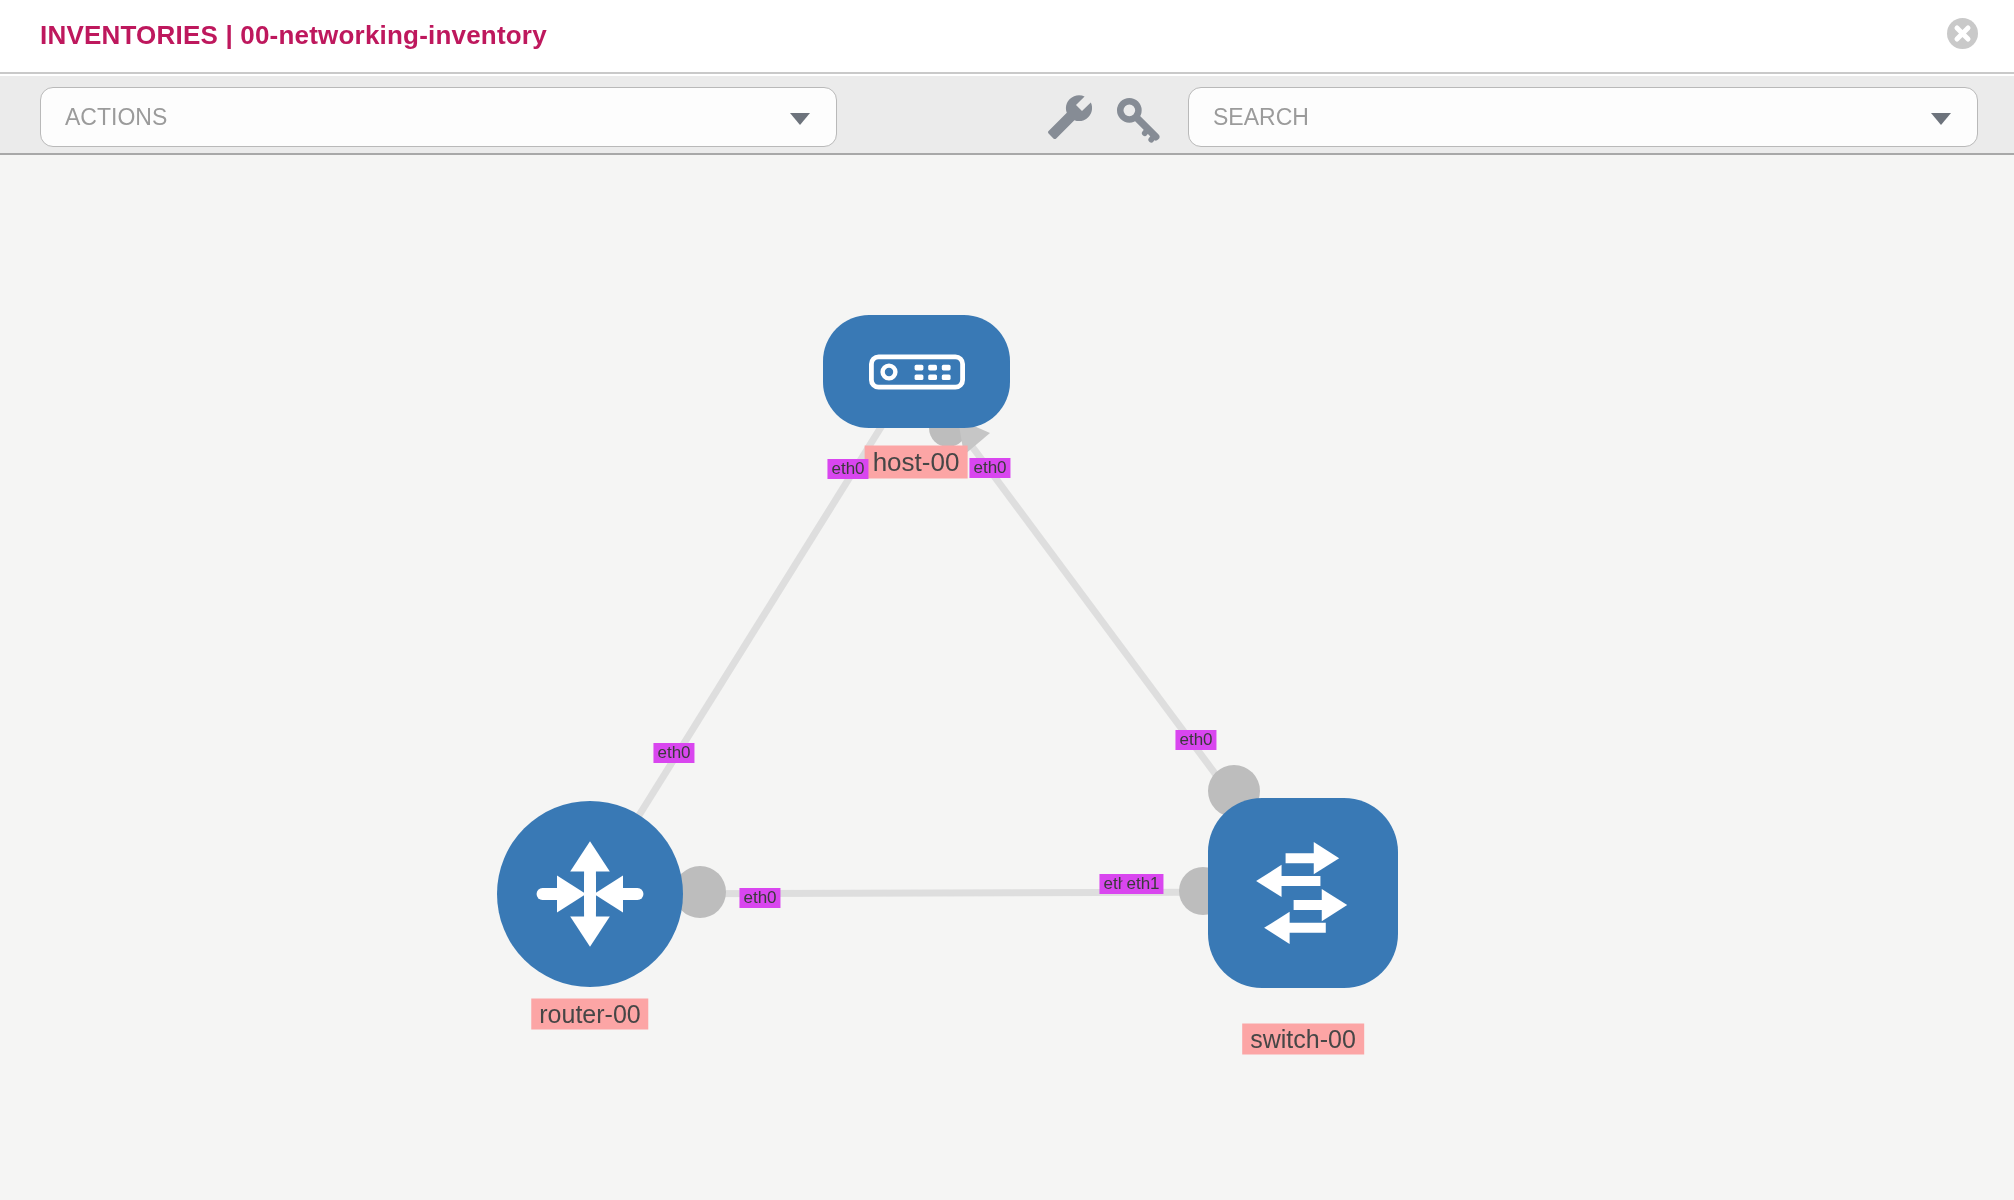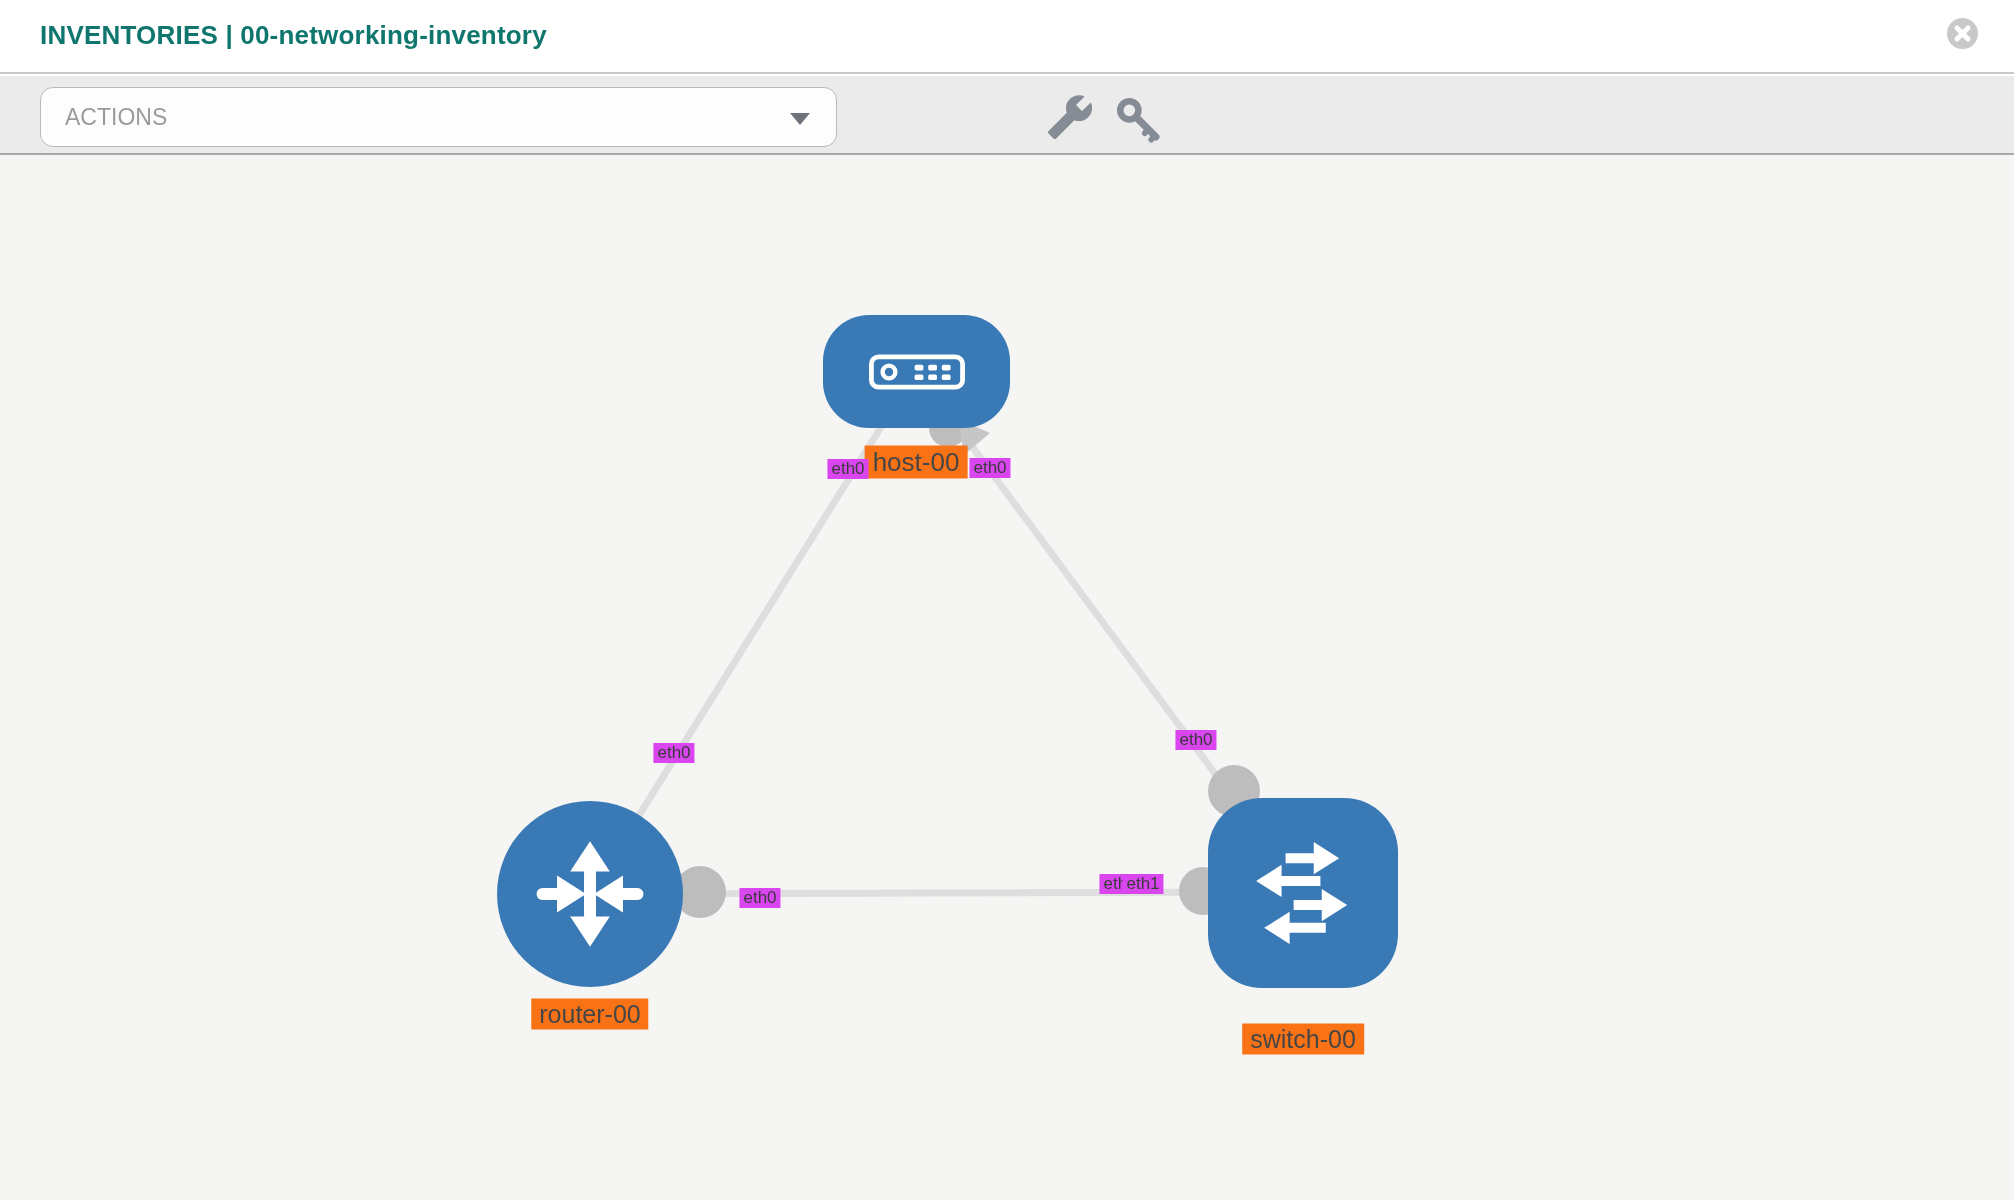--- a/index.html
+++ b/index.html
@@ -3,21 +3,21 @@
 <meta charset="utf-8">
 <style>
   * { margin:0; padding:0; box-sizing:border-box; }
   html,body { width:2014px; height:1200px; overflow:hidden; background:#fff;
               font-family:"Liberation Sans", sans-serif; }
 
   
   .header { position:absolute; left:0; top:0; width:2014px; height:74px;
             background:#fff; border-bottom:2px solid #c9c9c9; }
   .page-title { position:absolute; left:40px; top:20px; font-size:26px; font-weight:bold;
-                color:#0f766e; letter-spacing:0.2px; }
+                color:#be185d; letter-spacing:0.2px; }
   .close-btn { position:absolute; right:36px; top:18px; width:31px; height:31px;
                border-radius:50%; background:#c9c9c9; cursor:pointer; }
 
   
   .toolbar { position:absolute; left:0; top:76px; width:2014px; height:79px;
              background:#ebebeb; border-bottom:2px solid #a8a8a8; }
   .select-box { position:absolute; top:11px; height:60px; background:#fdfdfd;
                 border:1px solid #b9b9b9; border-radius:13px; display:flex;
                 align-items:center; padding:0 24px; font-size:23px; color:#9b9b9b; }
   .actions-box { left:40px; width:797px; }
@@ -34,21 +34,21 @@
             background:#f5f5f4; }
   .links-layer { position:absolute; left:0; top:0; z-index:1; }
 
   .node { position:absolute; z-index:2; background:#3979b5; display:flex;
           align-items:center; justify-content:center; cursor:pointer; }
   .node-host   { left:823px; top:160px; width:187px; height:113px; border-radius:46px; }
   .node-router { left:497px; top:646px; width:186px; height:186px; border-radius:50%; }
   .node-switch { left:1208px; top:643px; width:190px; height:190px; border-radius:54px; }
 
   .node-label { position:absolute; z-index:3; transform:translate(-50%,-50%);
-                background:#f97316; padding:1px 8px; font-size:25px; color:#464646;
+                background:#fca5a5; padding:1px 8px; font-size:25px; color:#464646;
                 white-space:nowrap; }
   .if-label { position:absolute; z-index:3; transform:translate(-50%,-50%);
               background:#d946ef; padding:0 4px; font-size:17px; color:#3a3a3a;
               white-space:nowrap; }
 </style>
 </head>
 <body>
 
 <div class="header">
   <div class="page-title">INVENTORIES | 00-networking-inventory</div>
@@ -75,20 +75,24 @@
 
   <div class="tool-icon-btn key-btn">
     <svg width="52" height="52" viewBox="0 0 24 24" fill="none" stroke="#868c95" stroke-linecap="round">
       <circle cx="8" cy="8" r="4.2" stroke-width="3"></circle>
       <path d="M11.3 11.3 L20.2 20.2" stroke-width="3.4"></path>
       <path d="M16.6 16.6 L15.1 18.6" stroke-width="2.6"></path>
       <path d="M19.6 19.6 L18.1 21.6" stroke-width="2.6"></path>
     </svg>
   </div>
 
+  <div class="select-box search-box">
+    <span>SEARCH</span>
+    <span class="caret"></span>
+  </div>
 </div>
 
 <div class="canvas">
 
   <svg class="links-layer" width="2014" height="1045">
     <line x1="590" y1="739" x2="916" y2="216" stroke="#dedede" stroke-width="7"></line>
     <line x1="916" y1="216" x2="1303" y2="737" stroke="#dedede" stroke-width="7"></line>
     <line x1="590" y1="739" x2="1303" y2="737" stroke="#dedede" stroke-width="7"></line>
     <circle cx="700" cy="737" r="26" fill="#bdbdbd"></circle>
     <circle cx="1203" cy="736" r="24" fill="#bdbdbd"></circle>

